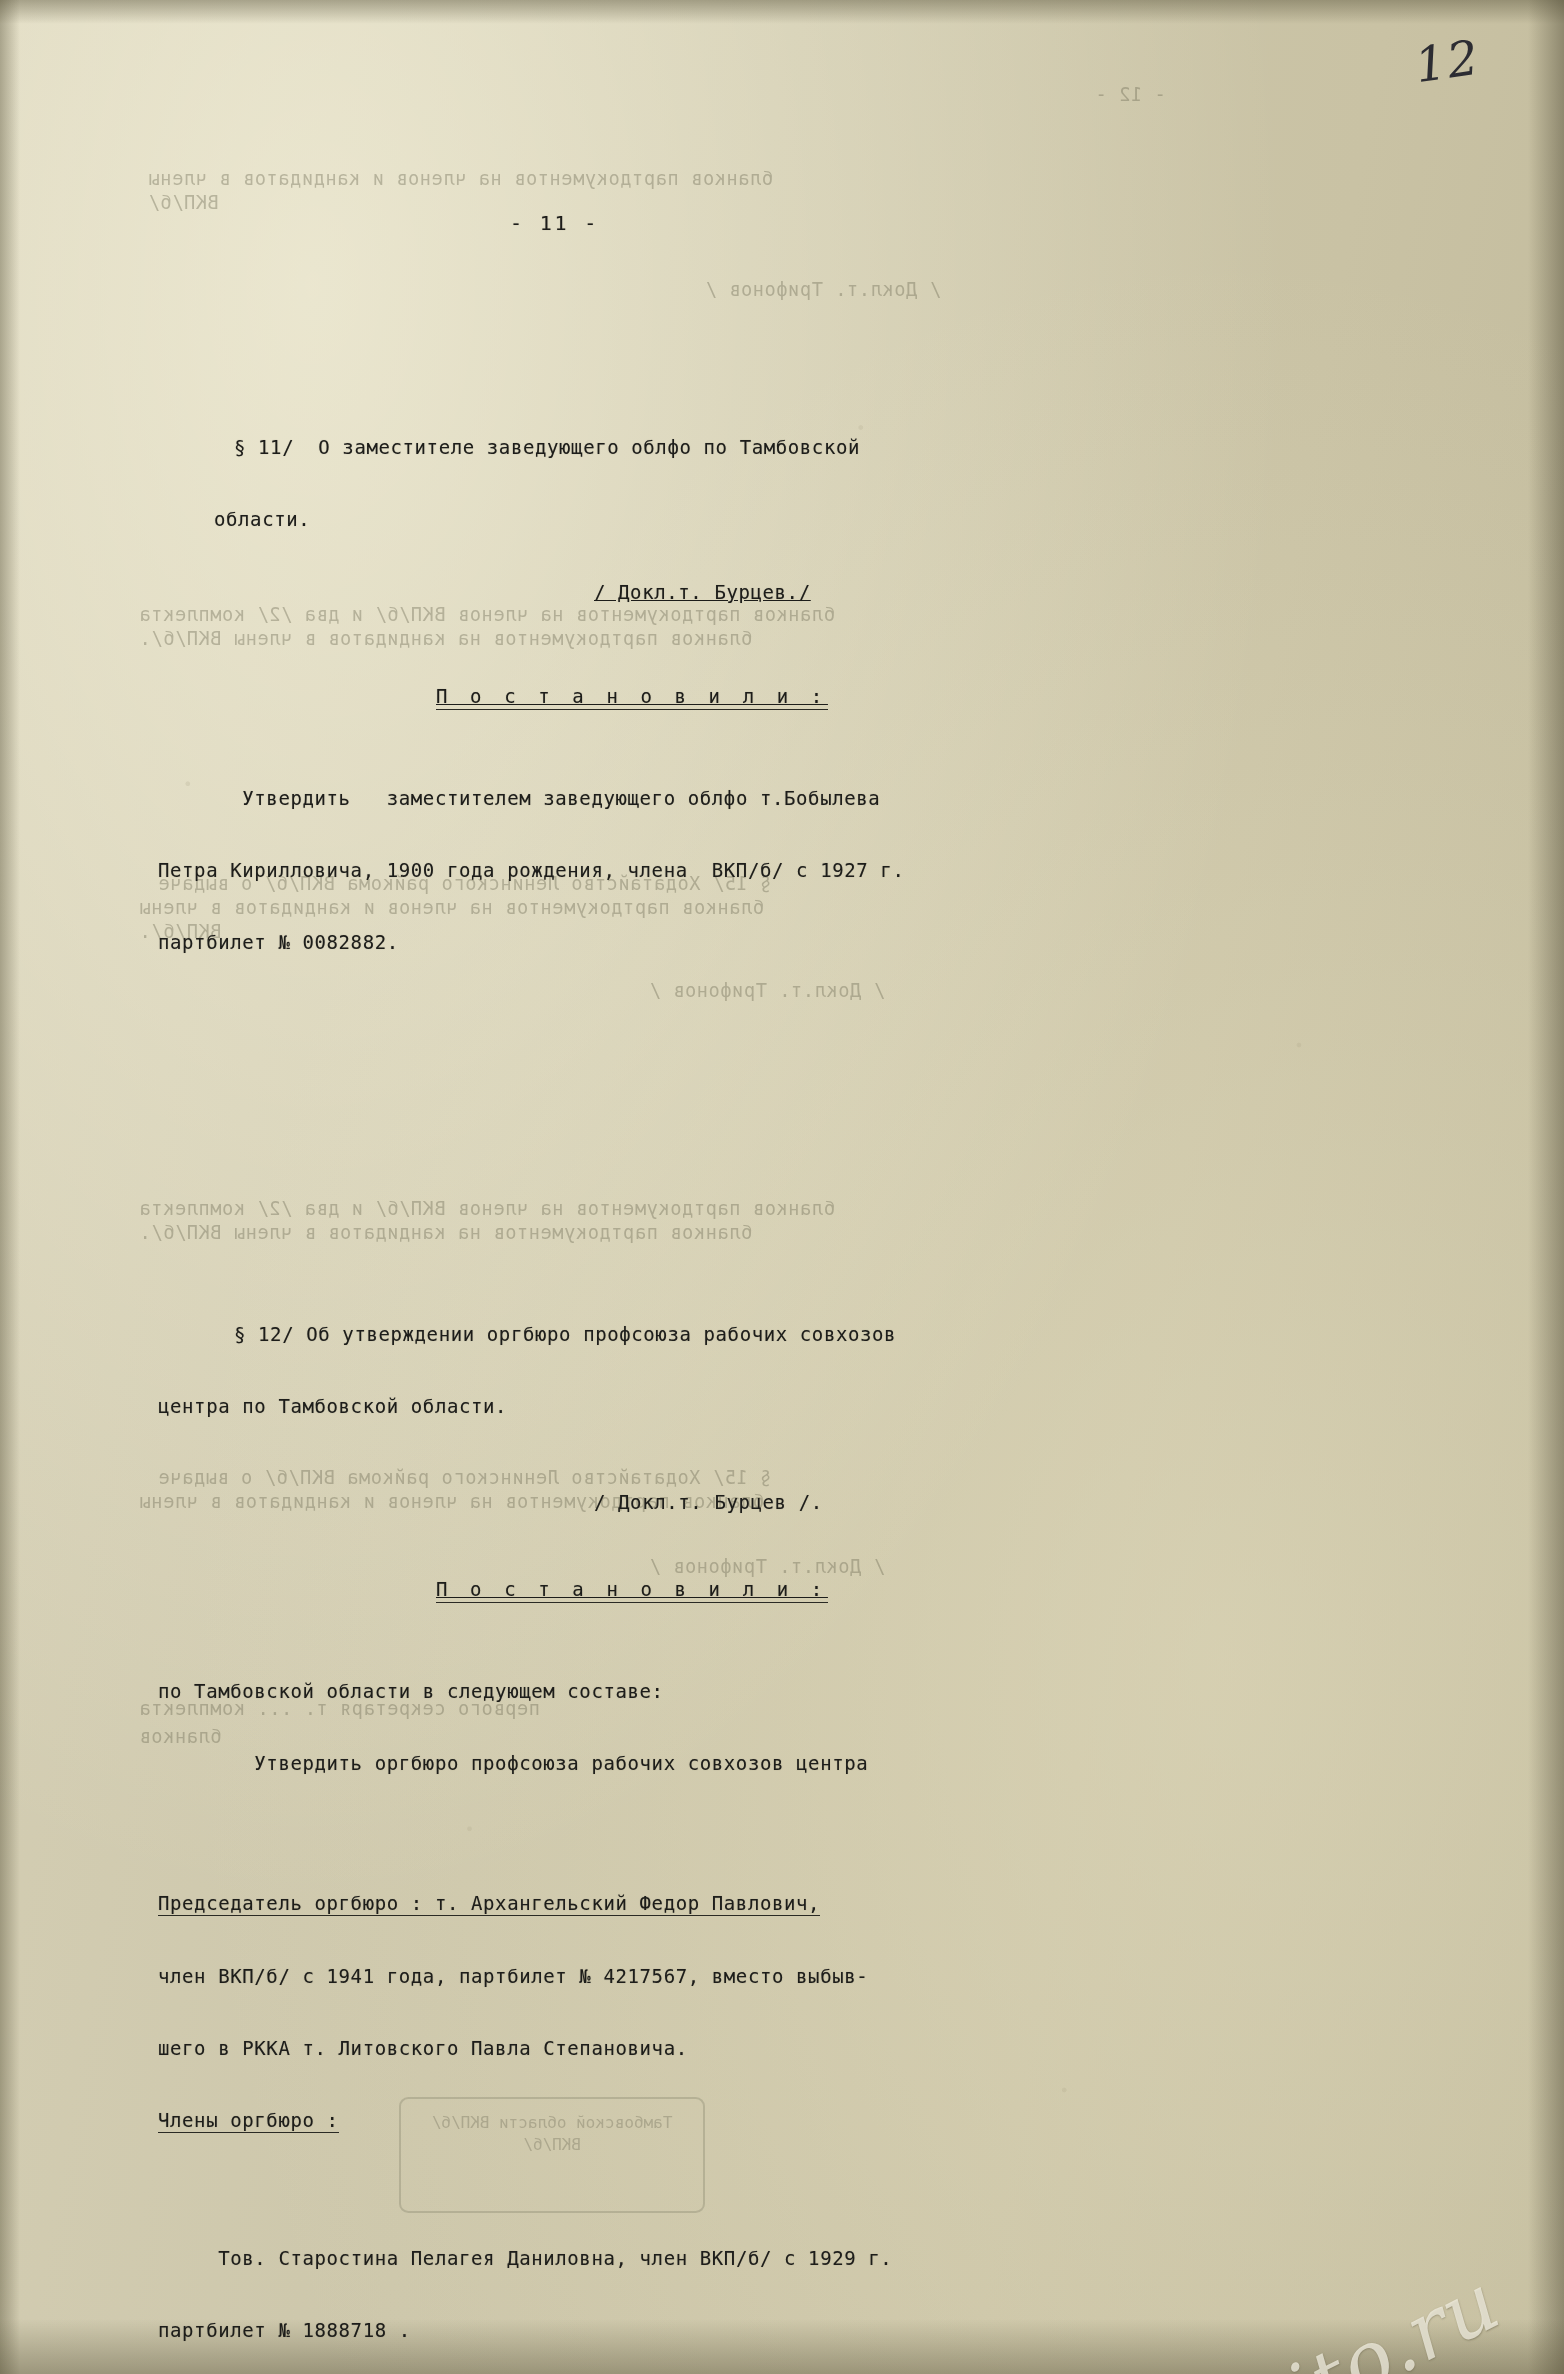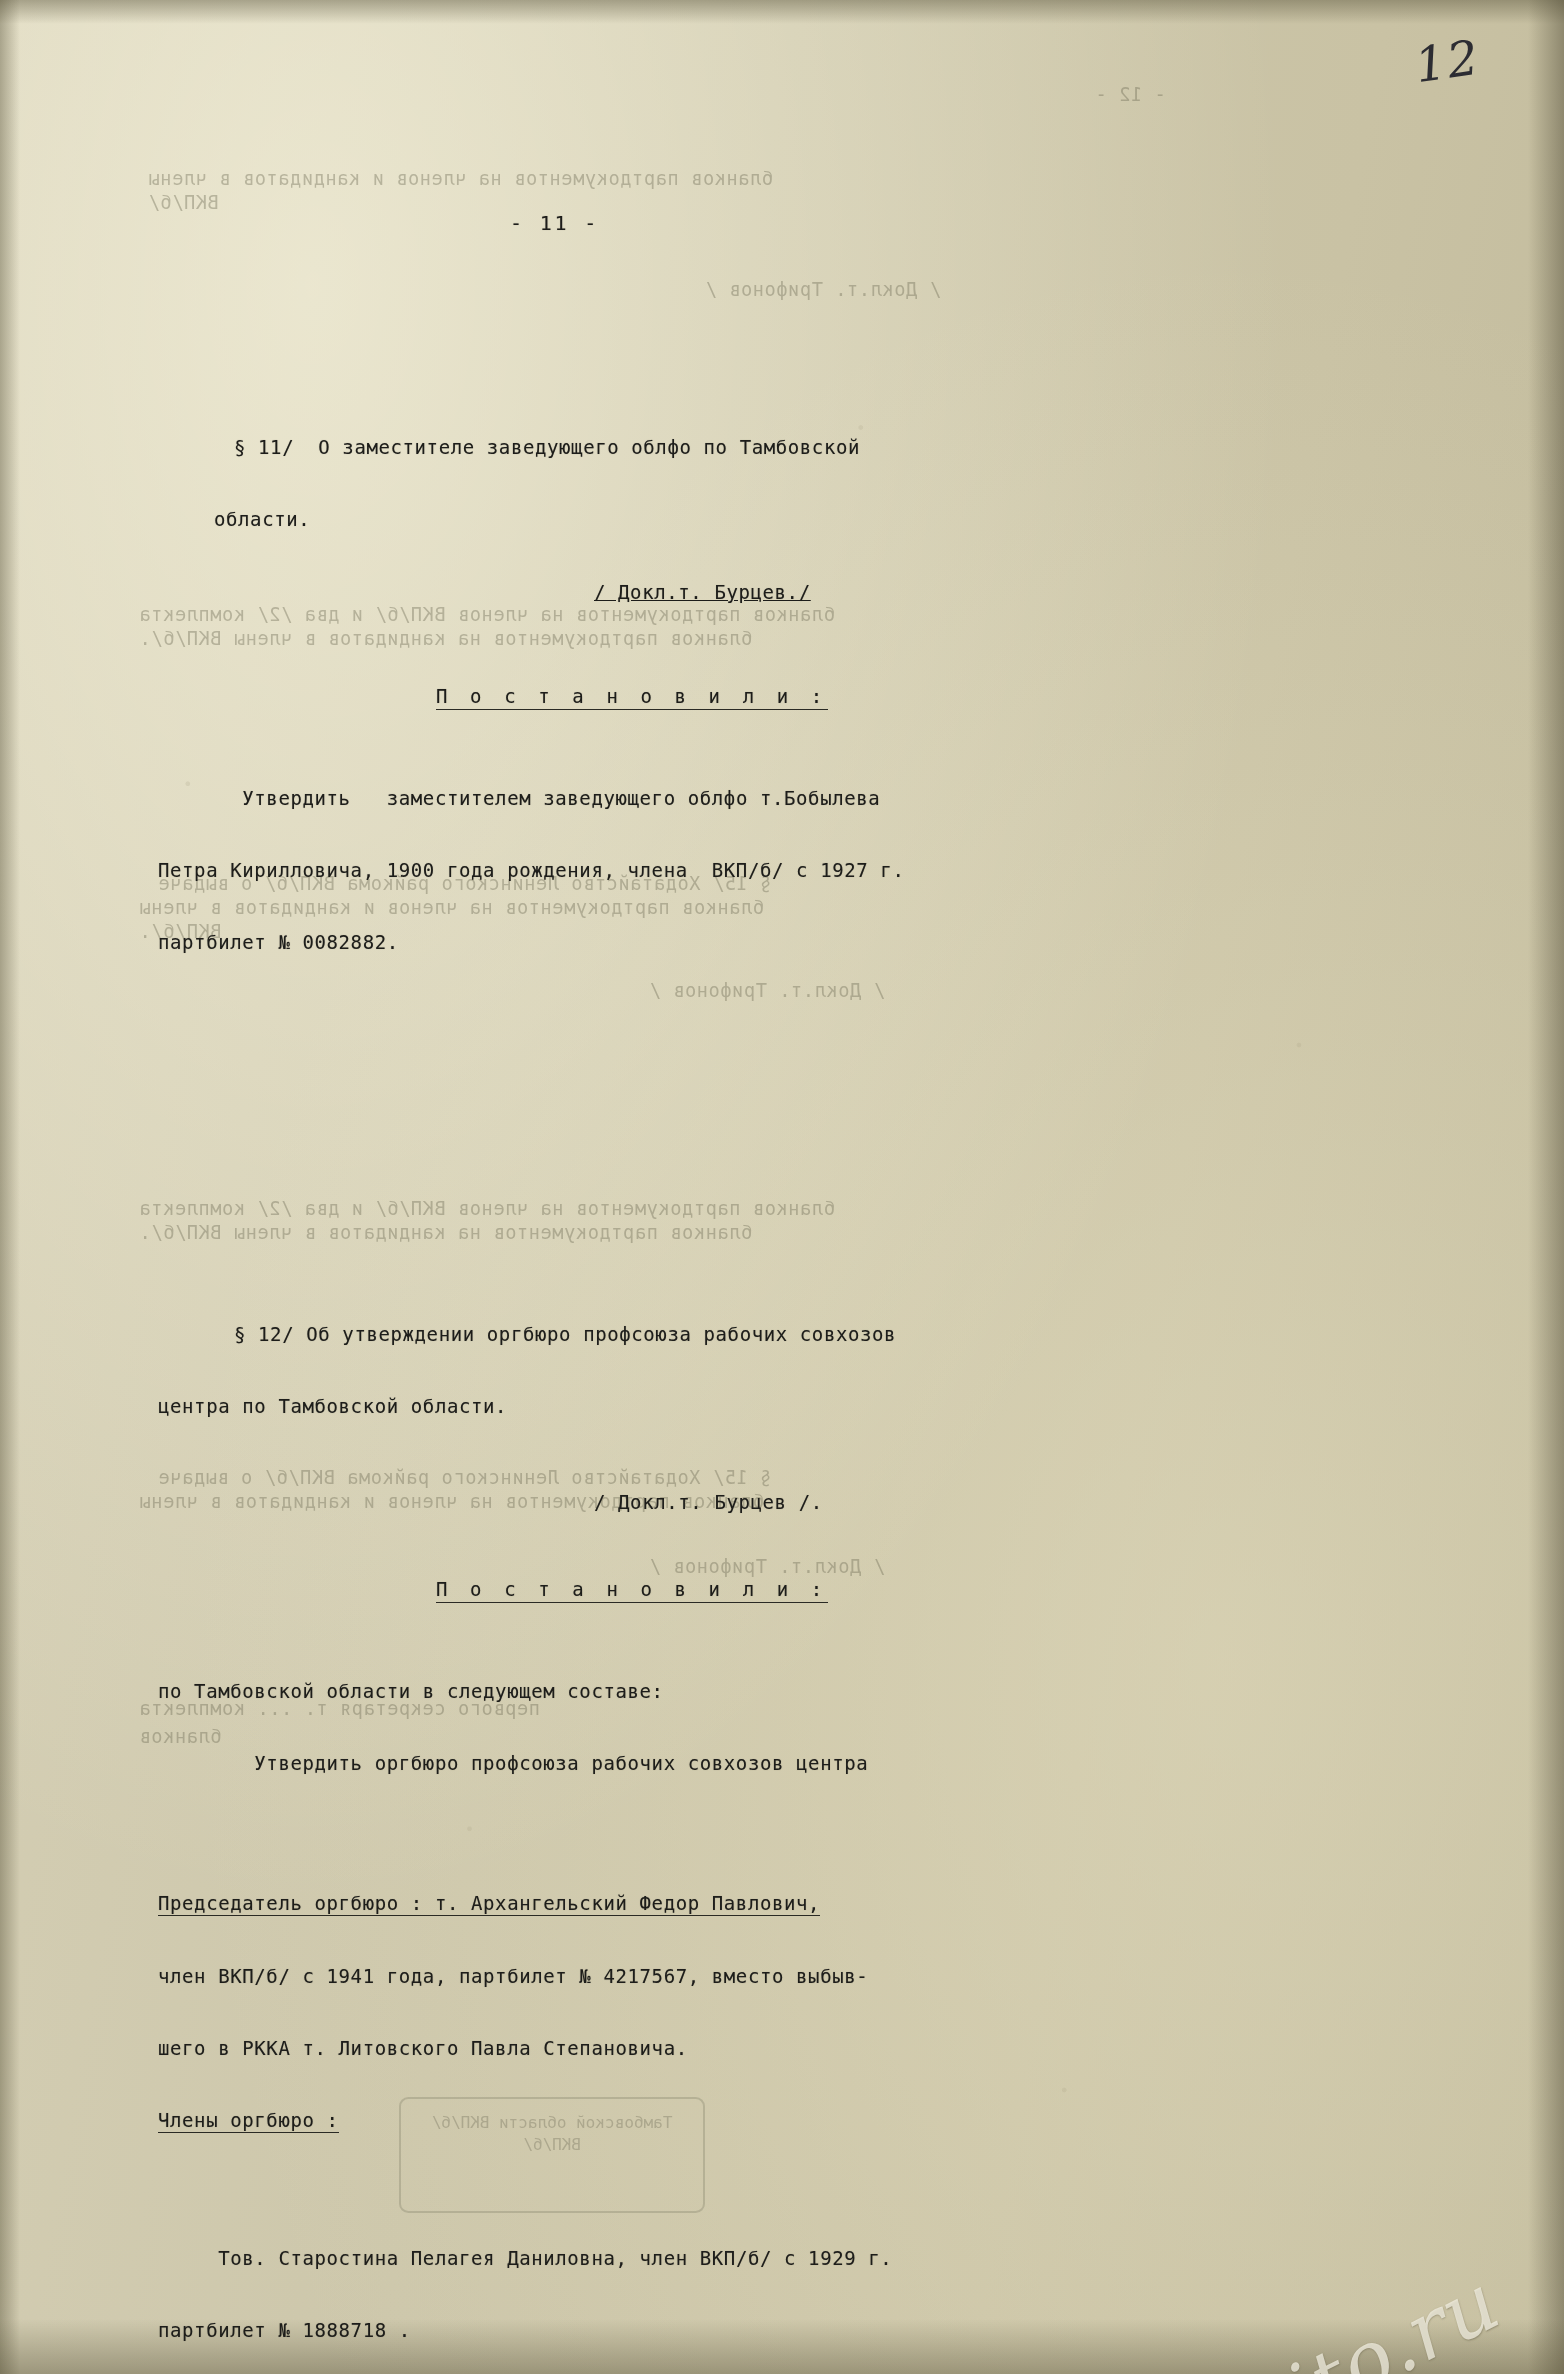--- a/index.html
+++ b/index.html
@@ -91,20 +91,21 @@
   .resolve {
     margin-left: 278px;
     letter-spacing: 5.6px;
     margin-top: 32px;
     margin-bottom: 28px;
   }
   .resolve-underline {
     display: inline-block;
     border-bottom: 1.5px solid #2a2a24;
     padding-bottom: 0.9px;
+    text-decoration: underline;
   }
   .spacer-lg { height: 104px; }
   .ul { border-bottom: 1.3px solid #2a2a24; display: inline-block; }
 
   
   .bleed {
     position: absolute;
     font-size: 18.6px;
     line-height: 24px;
     letter-spacing: 0.6px;

